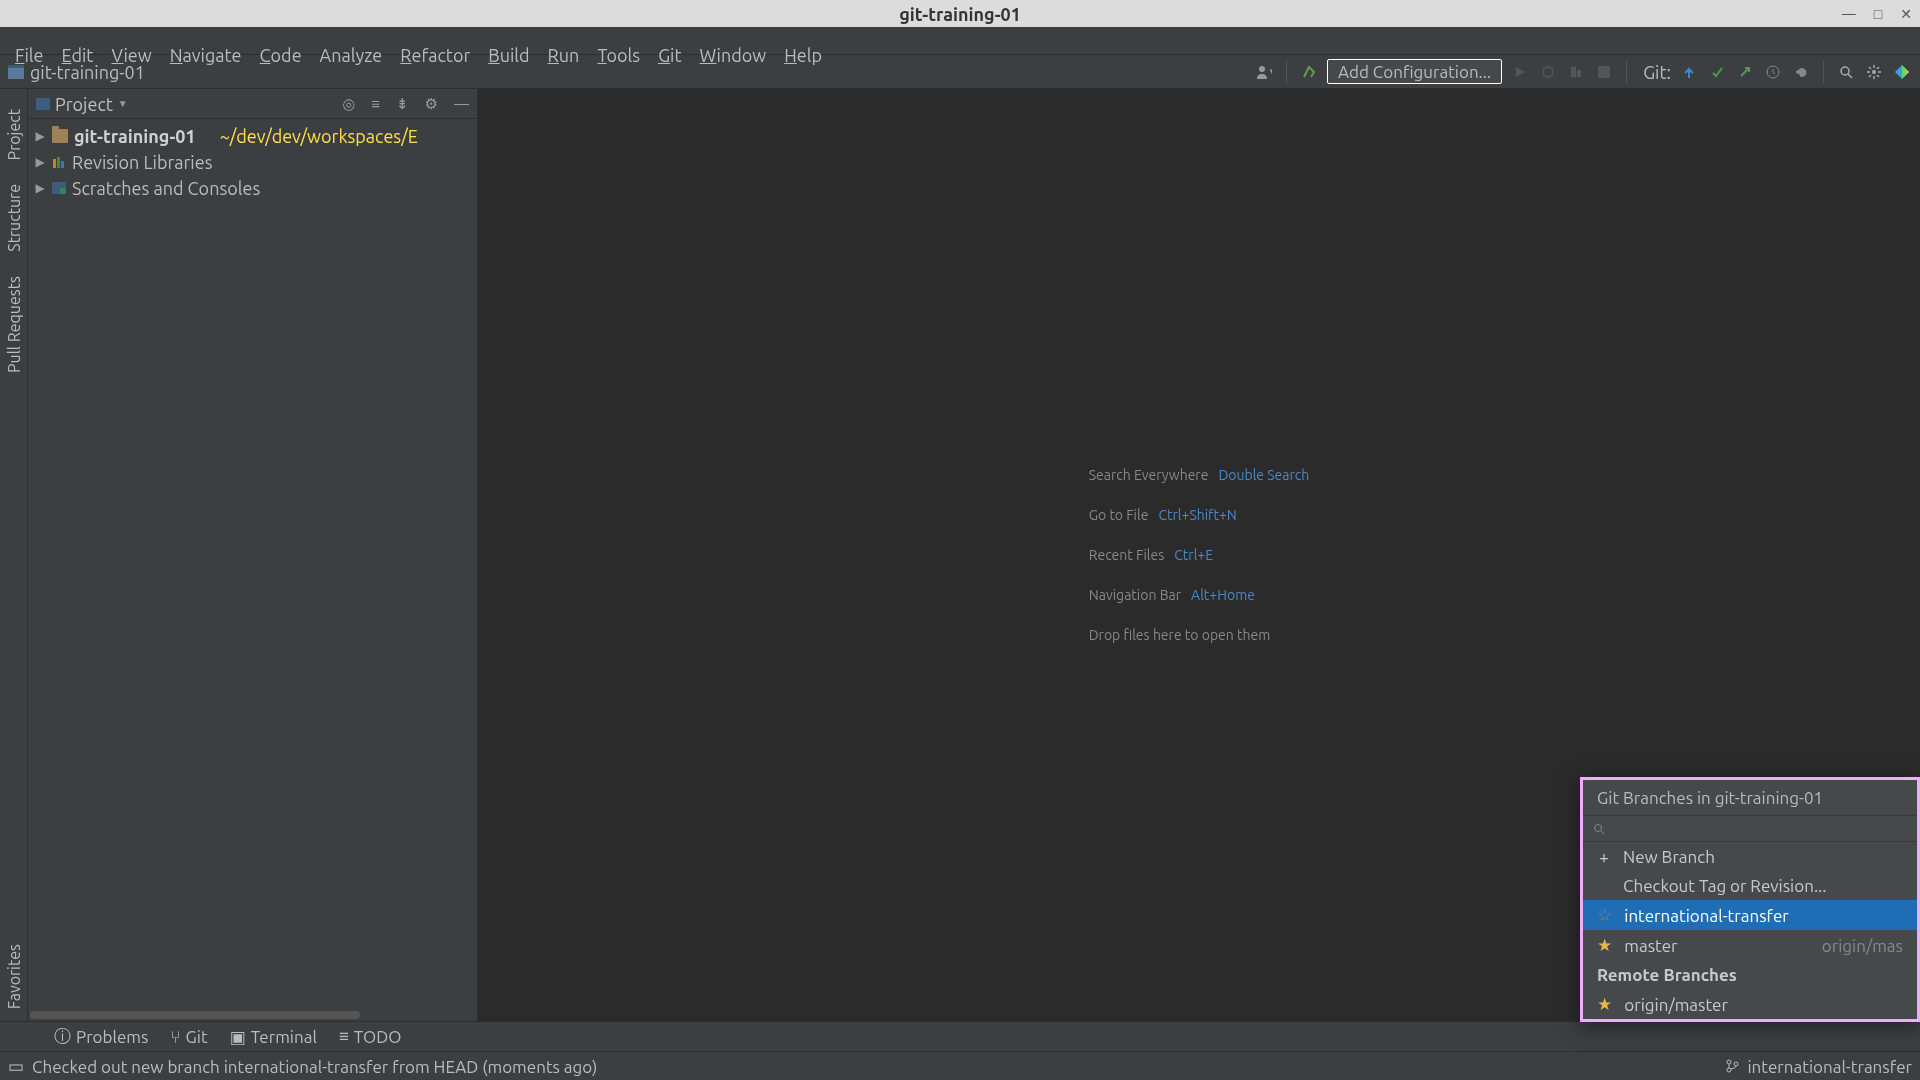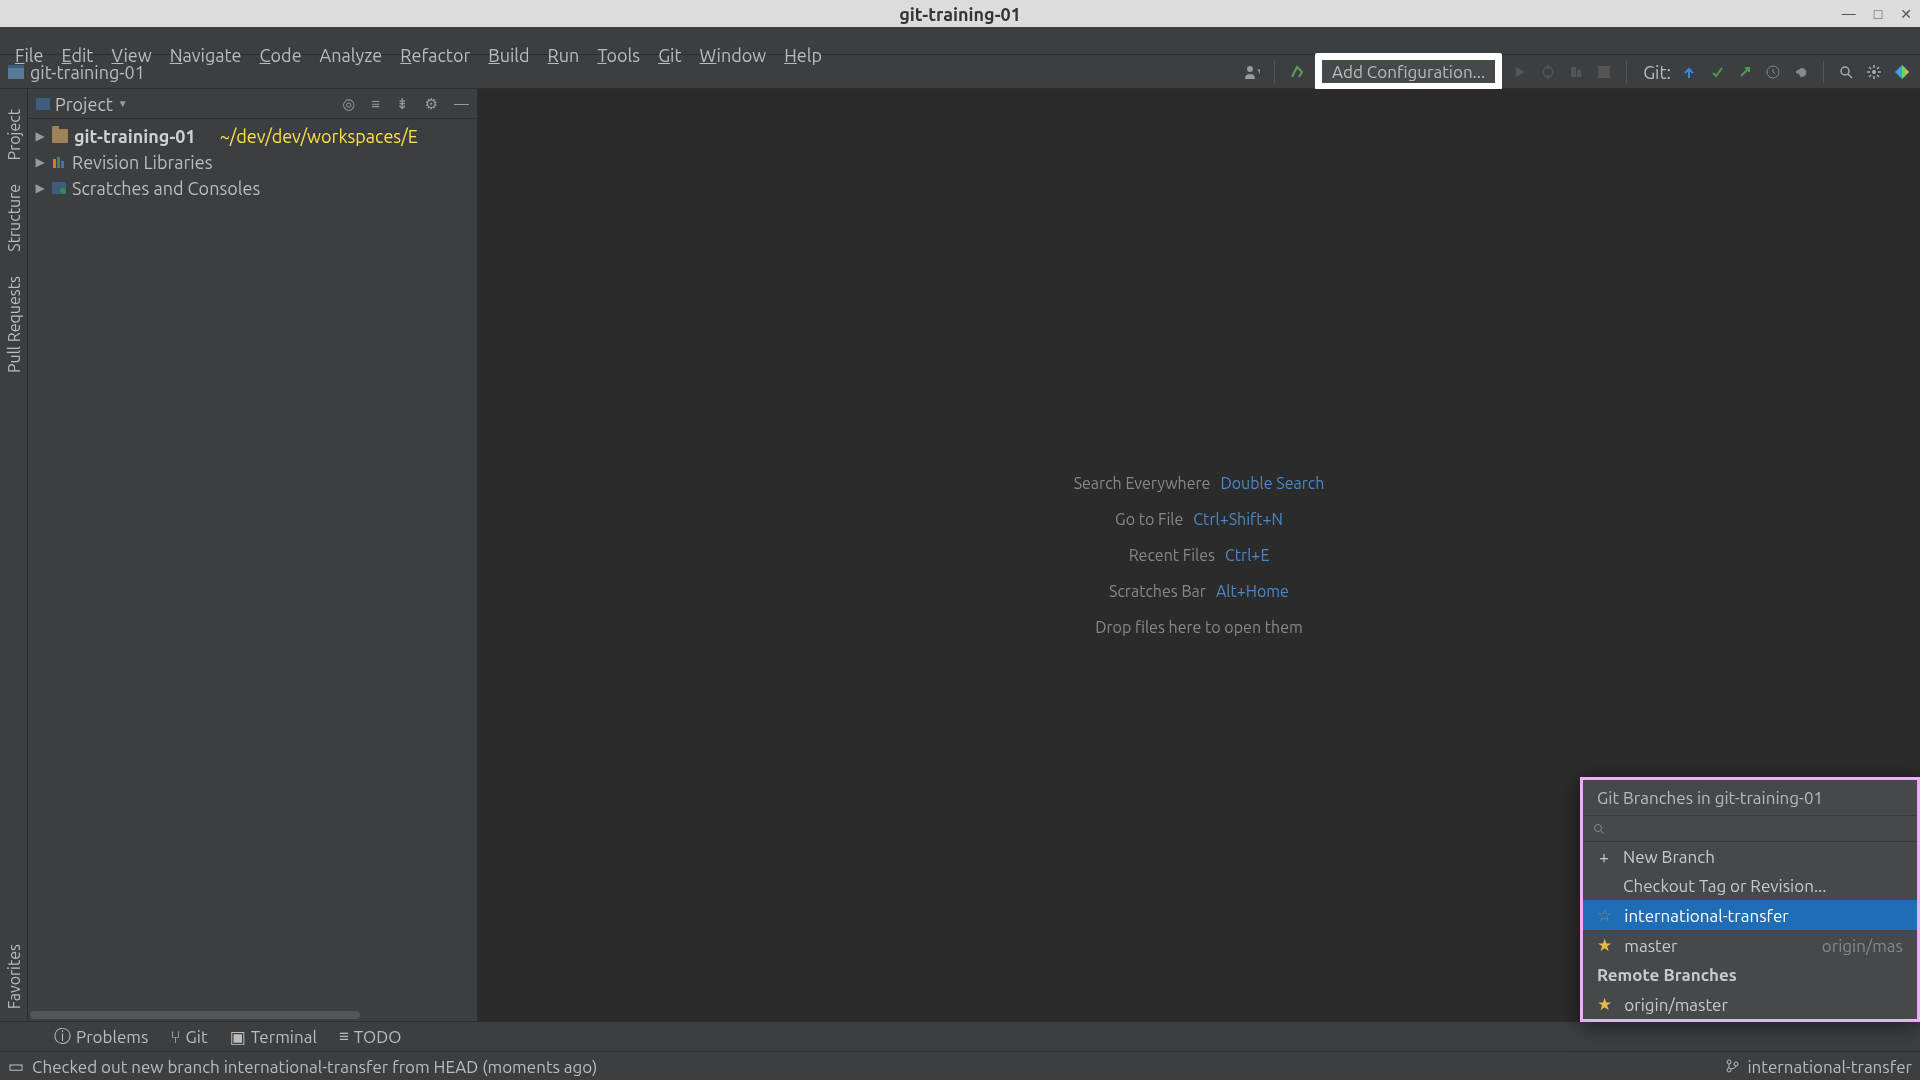--- a/index.html
+++ b/index.html
@@ -8,38 +8,38 @@
 .titlebar-title { color:#333; font-weight:bold; font-size:18px; }
 .titlebar-controls { position:absolute; right:8px; display:flex; gap:18px; color:#555; font-size:14px; }
 .menubar { height:28px; background:#3c3f41; display:flex; align-items:center; padding:0 6px; border-bottom:1px solid #2e2e2e; }
 .menubar-item { padding:3px 9px; color:#bbbbbb; cursor:pointer; font-size:18px;margin-top:28px; }
 .menubar-item u { text-decoration:underline; }
 .navbar { height:34px; background:#3c3f41; display:flex; align-items:center; padding:0 8px; border-bottom:1px solid #2e2e2e; }
 .nav-icon { width:16px; height:14px; margin-right:6px; display:inline-block; }
 .nav-project { color:#bbbbbb; font-size:18px; }
 .nav-right { margin-left:auto; display:flex; align-items:center; gap:8px; }
 .toolbar-sep { width:1px; height:22px; background:#555; margin:0 4px; }
-.add-config { border:7px solid #ffffff; padding:2px 10px; color:#bbbbbb; background:#45494a; font-size:17px; border-radius:2px; }
+.add-config { border:1px solid #ffffff; padding:2px 10px; color:#bbbbbb; background:#45494a; font-size:17px; border-radius:2px; }
 .tool-icon { width:20px; height:20px; display:flex; align-items:center; justify-content:center; color:#7f7f7f; }
 .git-label { color:#bbbbbb; font-size:18px; margin-left:4px; }
 .main { display:flex; height:calc(100% - 27px - 28px - 34px - 30px - 29px); }
 .gutter-left { width:28px; background:#3c3f41; border-right:1px solid #2e2e2e; display:flex; flex-direction:column; align-items:center; padding-top:8px; }
 .gutter-tab { writing-mode:vertical-rl; transform:rotate(180deg); padding:12px 3px; color:#bbbbbb; font-size:16px; cursor:pointer; display:flex; align-items:center; gap:6px; }
 .sidebar { width:450px; background:#3c3f41; border-right:1px solid #2e2e2e; position:relative; }
 .sidebar-header { height:30px; display:flex; align-items:center; padding:0 8px; border-bottom:1px solid #2e2e2e; }
 .sidebar-title { display:flex; align-items:center; gap:5px; color:#bfbfbf; font-size:18px; }
 .sidebar-tools { margin-left:auto; display:flex; gap:16px; color:#9a9a9a; font-size:15px; }
 .tree { padding:4px 0; }
 .tree-row { display:flex; align-items:center; padding:3px 6px; gap:6px; color:#bbbbbb; font-size:18px; white-space:nowrap; overflow:hidden; }
 .tree-arrow { color:#999; font-size:12px; width:12px; text-align:center; }
 .tree-bold { font-weight:bold; color:#d0d0d0; }
 .tree-dim { color:#fde047; margin-left:18px;text-align:center; }
 .sidebar-scroll { position:absolute; bottom:2px; left:2px; height:8px; width:330px; background:#555; border-radius:4px; }
 .editor { flex:1; background:#2b2b2b; position:relative; }
-.welcome { position:absolute; top:50%; left:50%; transform:translate(-50%,-50%); color:#888; display:flex; flex-direction:column; gap:18px; font-size:16px;align-items:center; }
+.welcome { position:absolute; top:50%; left:50%; transform:translate(-50%,-50%); color:#888; display:flex; flex-direction:column; gap:24px; font-size:14px; }
 .welcome .row { display:flex; gap:10px; }
 .welcome .label { color:#888; }
 .welcome .short { color:#4a88c7; }
 .bottom-tools { height:30px; background:#3c3f41; border-top:1px solid #2e2e2e; display:flex; align-items:center; padding:0 8px; gap:22px; font-size:17px; }
 .bt-item { display:flex; align-items:center; gap:5px; color:#bbbbbb; cursor:pointer; }
 .statusbar { height:29px; background:#3c3f41; border-top:1px solid #2e2e2e; display:flex; align-items:center; padding:0 8px; font-size:17px; }
 .status-left { display:flex; align-items:center; gap:8px; color:#bbbbbb; }
 .status-right { margin-left:auto; display:flex; align-items:center; gap:8px; color:#bbbbbb; }
 .popup { position:absolute; bottom:58px; right:0; width:340px; background:#46494b; border:3px solid #f0abfc; box-shadow:0 4px 20px rgba(0,0,0,.5); font-size:17px; }
 .popup-title { padding:8px 14px; color:#bbb; }
@@ -256,21 +256,21 @@
         </div>
         <div class="row">
           <span class="label">Go to File</span>
           <span class="short">Ctrl+Shift+N</span>
         </div>
         <div class="row">
           <span class="label">Recent Files</span>
           <span class="short">Ctrl+E</span>
         </div>
         <div class="row">
-          <span class="label">Scratches Bar</span>
+          <span class="label">Navigation Bar</span>
           <span class="short">Alt+Home</span>
         </div>
         <div class="row">
           <span class="label">Drop files here to open them</span>
         </div>
       </div>
   </div>
 </div>
 
 <div class="bottom-tools">

